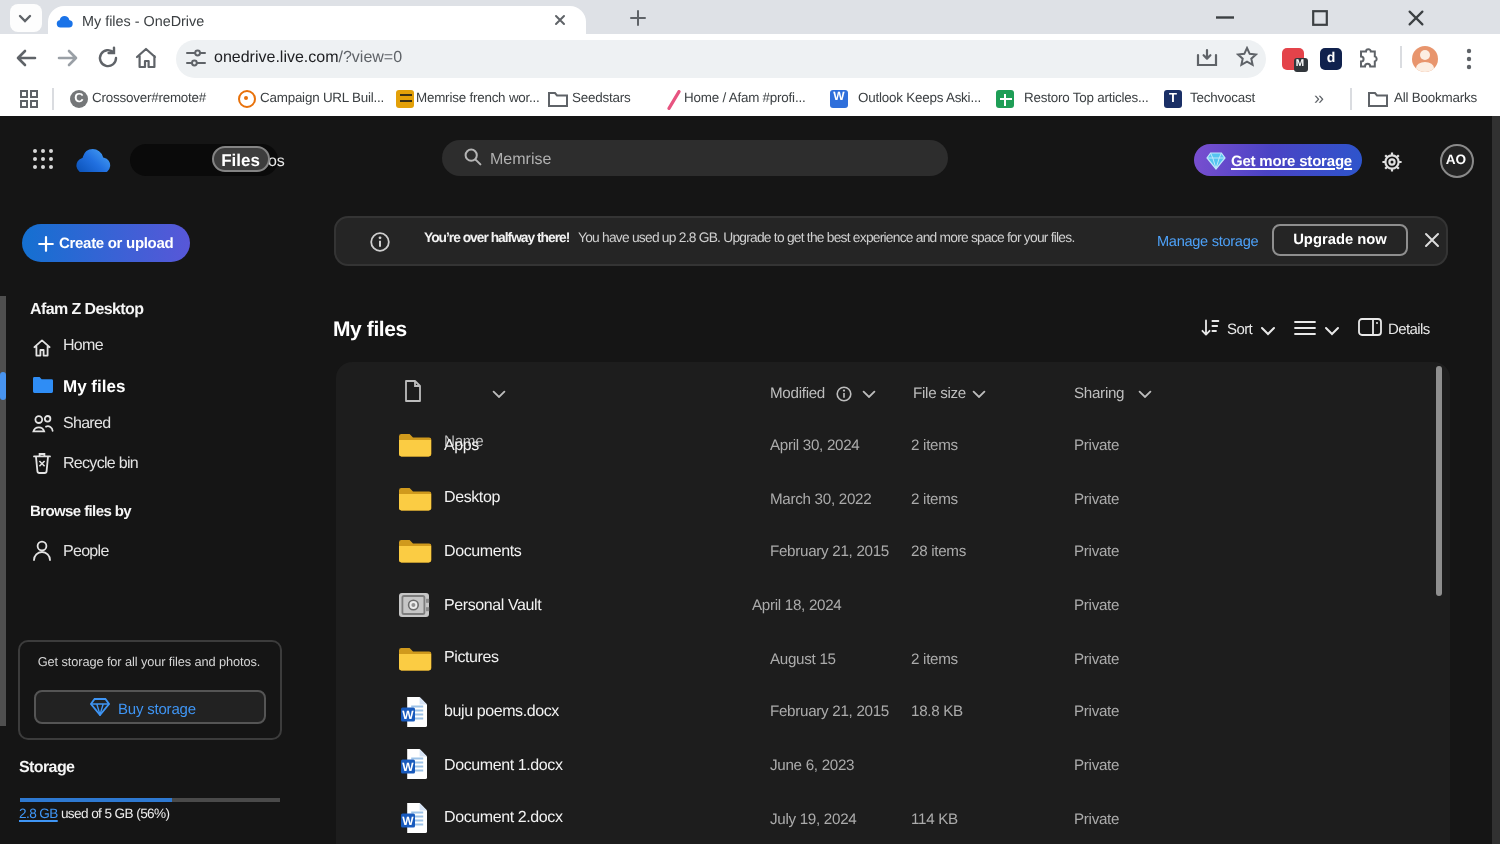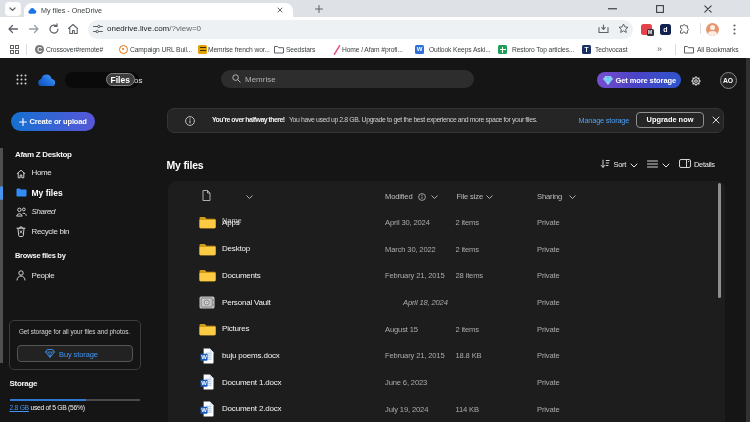--- a/index.html
+++ b/index.html
@@ -178,21 +178,21 @@
         <circle cx="3.6" cy="3.6" r="2.8" fill="none" stroke="#b5b5b5" stroke-width="1"></circle>
         <path d="M5.8 5.8L8.2 8.2" stroke="#b5b5b5" stroke-width="1" stroke-linecap="round"></path>
       </svg>
     <div class="abs" style="left:245px;top:16.5px;font-size:8px;color:#b0b0b0;">Memrise</div>
 
     <div class="abs" style="left:597px;top:14px;width:84px;height:16px;border-radius:8px;background:linear-gradient(100deg,#7a4fd0 0%,#4a43c4 45%,#2d55cc 100%);"></div>
     <svg class="abs" style="left:602.5px;top:17.5px;" width="10" height="9" viewBox="0 0 10 9">
         <path d="M2.3 0.5h5.4L9.5 3 5 8.5 0.5 3z" fill="#55c4f0" stroke="#bfe8fb" stroke-width="0.6"></path>
         <path d="M0.5 3h9M3.4 3L5 8.3 6.6 3M2.3 0.5L3.4 3M7.7 0.5L6.6 3" stroke="#bfe8fb" stroke-width="0.5" fill="none"></path>
       </svg>
-    <div class="abs" style="left:615.5px;top:17.8px;font-size:7.5px;letter-spacing:-0.1px;font-weight:bold;color:#fff;">Get more storage</div>
+    <div class="abs" style="left:615.5px;top:17.8px;font-size:7.5px;letter-spacing:-0.1px;font-weight:bold;color:#fff;text-decoration:underline;">Get more storage</div>
 
     <svg class="abs" style="left:690px;top:16.5px;" width="12" height="12" viewBox="0 0 12 12">
         <g stroke="#e0e0e0" stroke-width="1.1" fill="none">
           <circle cx="6" cy="6" r="3.3"></circle>
           <circle cx="6" cy="6" r="1.3"></circle>
           <path d="M6 1.2v1.5M6 9.3v1.5M1.2 6h1.5M9.3 6h1.5M2.6 2.6l1.1 1.1M8.3 8.3l1.1 1.1M9.4 2.6L8.3 3.7M3.7 8.3L2.6 9.4"></path>
         </g>
       </svg>
     <div class="abs" style="left:719.5px;top:13.5px;width:17px;height:17px;border-radius:50%;border:1px solid #8a8a8a;box-sizing:border-box;background:#232323;color:#fff;font-size:6.8px;font-weight:bold;text-align:center;line-height:15.5px;">AO</div>
 
@@ -225,21 +225,21 @@
     <div class="abs" style="left:0;top:127.5px;width:3px;height:14px;border-radius:2px;background:#4894f0;"></div>
     <svg class="abs" style="left:15.5px;top:130px;" width="11" height="9" viewBox="0 0 11 9">
         <path d="M0.5 1.2a0.7 0.7 0 0 1 0.7-0.7h2.6l1 1.1h5a0.7 0.7 0 0 1 0.7.7v5.5a0.7 0.7 0 0 1-0.7.7H1.2a0.7 0.7 0 0 1-0.7-.7z" fill="#2f8df5"></path>
       </svg>
     <div class="nav" style="left:31.5px;top:129.5px;font-size:8.5px;letter-spacing:0;font-weight:bold;color:#fff;">My files</div>
     <svg class="abs" style="left:15.5px;top:149px;" width="11" height="10" viewBox="0 0 11 10">
         <circle cx="3.4" cy="2.8" r="1.7" fill="none" stroke="#e3e3e3" stroke-width="0.9"></circle>
         <circle cx="7.8" cy="2.4" r="1.4" fill="none" stroke="#e3e3e3" stroke-width="0.9"></circle>
         <path d="M0.7 8.7a2.8 2.8 0 0 1 5.4 0zM7 6.3a2.4 2.4 0 0 1 3.3 2.1" fill="none" stroke="#e3e3e3" stroke-width="0.9" stroke-linecap="round"></path>
       </svg>
-    <div class="nav" style="left:31.5px;top:149px;font-style:italic;">Shared</div>
+    <div class="nav" style="left:31.5px;top:149px;">Shared</div>
     <svg class="abs" style="left:16px;top:168px;" width="10" height="11" viewBox="0 0 10 11">
         <path d="M1 2.2h8M3.8 2V1h2.4v1M2 2.4l0.7 7.2a1 1 0 0 0 1 0.9h2.6a1 1 0 0 0 1-0.9l0.7-7.2" fill="none" stroke="#e3e3e3" stroke-width="0.9" stroke-linecap="round"></path>
         <path d="M3.7 4.5l2.6 2.6M6.3 4.5L3.7 7.1" stroke="#e3e3e3" stroke-width="0.8"></path>
       </svg>
     <div class="nav" style="left:31.5px;top:168.5px;">Recycle bin</div>
     <div class="abs" style="left:15px;top:193px;font-size:7.5px;letter-spacing:-0.3px;font-weight:bold;color:#f5f5f5;">Browse files by</div>
     <svg class="abs" style="left:16px;top:212px;" width="10" height="11" viewBox="0 0 10 11">
         <circle cx="5" cy="3" r="2.2" fill="none" stroke="#e3e3e3" stroke-width="0.9"></circle>
         <path d="M1 10a4 4 0 0 1 8 0" fill="none" stroke="#e3e3e3" stroke-width="0.9" stroke-linecap="round"></path>
       </svg>
@@ -337,21 +337,21 @@
 
     <svg class="abs" style="left:199px;top:237.8px;" width="17" height="13" viewBox="0 0 17 13">
         <rect x="0.5" y="0.5" width="15" height="12" rx="1.5" fill="#c6c6c6"></rect>
         <rect x="2.2" y="2" width="11" height="9" rx="0.8" fill="none" stroke="#7d7d7d" stroke-width="0.9"></rect>
         <circle cx="7.7" cy="6.5" r="2.4" fill="#ececec" stroke="#6d6d6d" stroke-width="0.8"></circle>
         <circle cx="7.7" cy="6.5" r="1" fill="#919191"></circle>
         <rect x="14" y="3.4" width="1.6" height="2" fill="#8b8b8b"></rect>
         <rect x="14" y="7.6" width="1.6" height="2" fill="#8b8b8b"></rect>
       </svg>
     <div class="rowname" style="left:222px;top:239.5px;">Personal Vault</div>
-    <div class="rowsec" style="left:403px;top:240px;font-style:italic;">April 18, 2024</div>
+    <div class="rowsec" style="left:376px;top:240px;">April 18, 2024</div>
     <div class="rowsec" style="left:537px;top:240px;">Private</div>
 
     <svg class="abs" style="left:199px;top:264.5px;" width="17" height="13" viewBox="0 0 17 13">
         <path d="M0.5 2.2A1.2 1.2 0 0 1 1.7 1h4.1l1.7 1.8h8a1.2 1.2 0 0 1 1.2 1.2V11a1.2 1.2 0 0 1-1.2 1.2H1.7A1.2 1.2 0 0 1 0.5 11z" fill="#d09a1d"></path>
         <path d="M0.5 4h16v7a1.2 1.2 0 0 1-1.2 1.2H1.7A1.2 1.2 0 0 1 0.5 11z" fill="#fbCc43"></path>
       </svg>
     <div class="rowname" style="left:222px;top:266.2px;">Pictures</div>
     <div class="rowsec" style="left:385px;top:266.7px;">August 15</div>
     <div class="rowsec" style="left:455.5px;top:266.7px;">2 items</div>
     <div class="rowsec" style="left:537px;top:266.7px;">Private</div>

